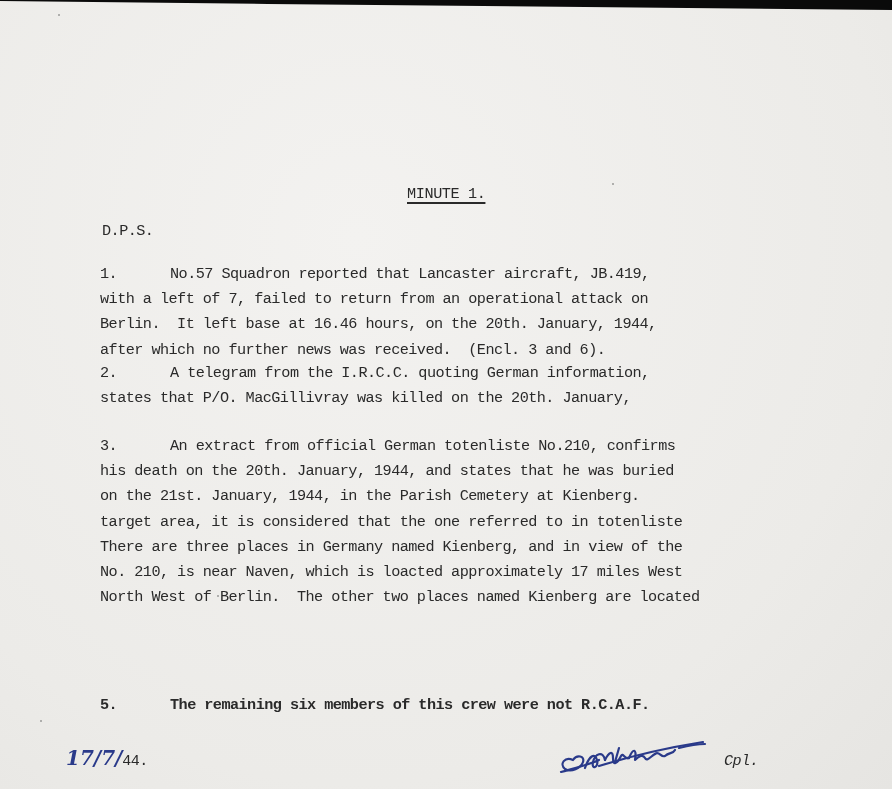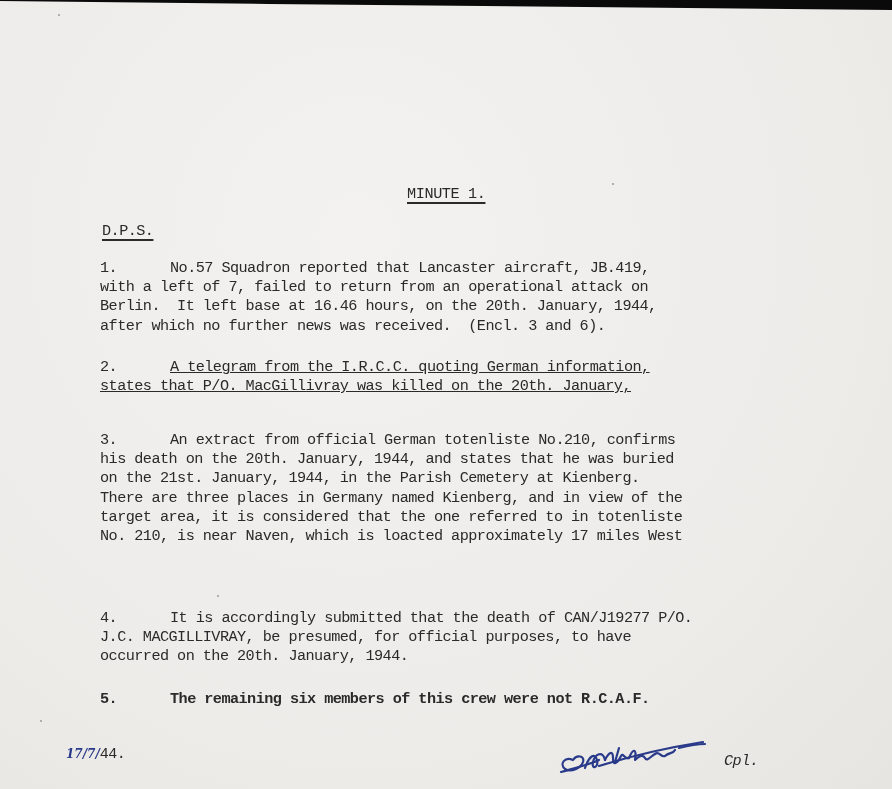--- a/index.html
+++ b/index.html
@@ -47,51 +47,51 @@
       top: 185px;
       text-decoration: underline;
       text-decoration-thickness: 2px;
       text-underline-offset: 4px;
       letter-spacing: -0.4px;
     }
     .addressee {
       position: absolute;
       left: 102px;
       top: 222px;
-      text-decoration: underline;
       text-decoration-thickness: 2px;
       text-underline-offset: 4px;
     }
     .para {
       position: absolute;
       left: 100px;
       width: 700px;
     }
     .line {
       display: block;
       white-space: pre;
       height: 19.2px;
       line-height: 19.2px;
+      margin-top: 6px;
     }
     .para-num {
       display: inline-block;
       width: 70px;
     }
     .date {
       position: absolute;
       left: 66px;
       top: 746px;
       font-size: 15px;
     }
     .date .hand {
       color: #2a3a8a;
       font-style: italic;
       font-weight: bold;
       font-family: "DejaVu Serif", serif;
-      font-size: 12px;
+      font-size: 20px;
       letter-spacing: 0px;
       margin-top: 44px;
     }
     .signature {
       position: absolute;
       left: 555px;
       top: 738px;
       width: 170px;
       height: 40px;
     }
@@ -120,39 +120,35 @@
   <div class="title">MINUTE 1.</div>
   <div class="addressee">D.P.S.</div>
 
   <div class="para" style="top:259px;">
     <span class="line"><span class="para-num">1.</span><span>No.57 Squadron reported that Lancaster aircraft, JB.419,</span></span>
     <span class="line">with a left of 7, failed to return from an operational attack on</span>
     <span class="line">Berlin.  It left base at 16.46 hours, on the 20th. January, 1944,</span>
     <span class="line">after which no further news was received.  (Encl. 3 and 6).</span>
   </div>
 
-  <div class="para" style="top:358px;text-decoration:underline;">
+  <div class="para" style="top:358px;">
     <span class="line"><span class="para-num">2.</span><span>A telegram from the I.R.C.C. quoting German information,</span></span>
     <span class="line">states that P/O. MacGillivray was killed on the 20th. January,</span>
   </div>
 
   <div class="para" style="top:431px;">
     <span class="line"><span class="para-num">3.</span><span>An extract from official German totenliste No.210, confirms</span></span>
     <span class="line">his death on the 20th. January, 1944, and states that he was buried</span>
     <span class="line">on the 21st. January, 1944, in the Parish Cemetery at Kienberg.</span>
+    <span class="line">target area, it is considered that the one referred to in totenliste</span>
     <span class="line">There are three places in Germany named Kienberg, and in view of the</span>
-    <span class="line">target area, it is considered that the one referred to in totenliste</span>
     <span class="line">No. 210, is near Naven, which is loacted approximately 17 miles West</span>
+    <span class="line">North West of Berlin.  The other two places named Kienberg are located</span>
   </div>
 
-  <div class="para" style="top:609px;">
-    <span class="line"><span class="para-num">4.</span><span>It is accordingly submitted that the death of CAN/J19277 P/O.</span></span>
-    <span class="line">J.C. MACGILLIVRAY, be presumed, for official purposes, to have</span>
-    <span class="line">occurred on the 20th. January, 1944.</span>
-  </div>
 
   <div class="para" style="top:690px;font-weight:bold;">
     <span class="line"><span class="para-num">5.</span><span>The remaining six members of this crew were not R.C.A.F.</span></span>
   </div>
 
   <div class="date">
     <span class="hand">17/7/</span><span>44.</span>
   </div>
 
   <svg class="signature" viewBox="0 0 170 40">

